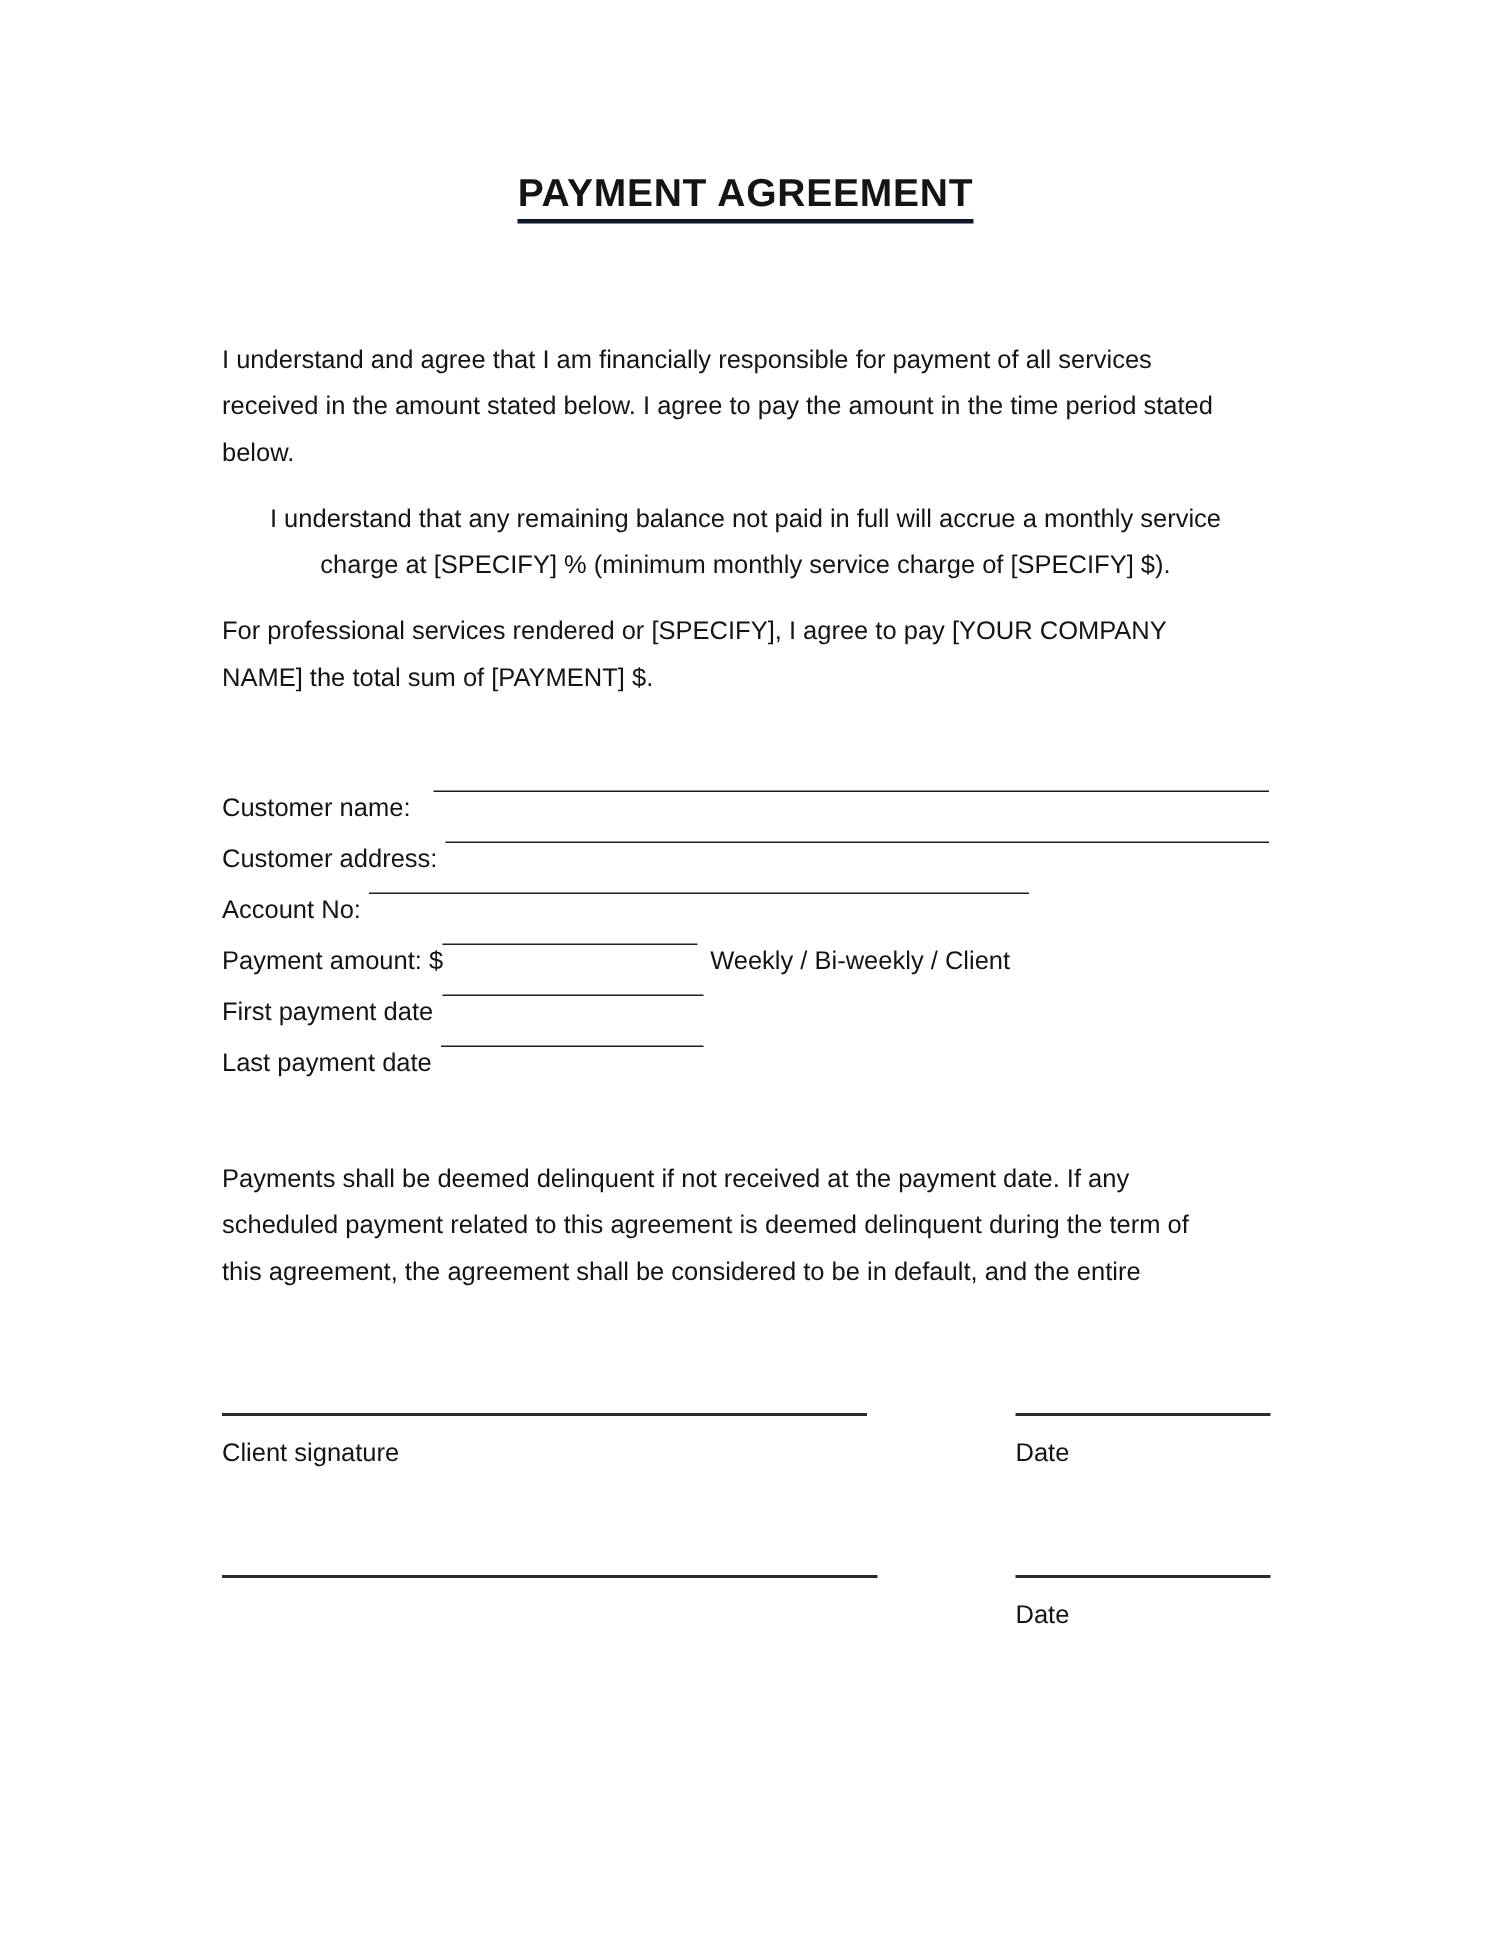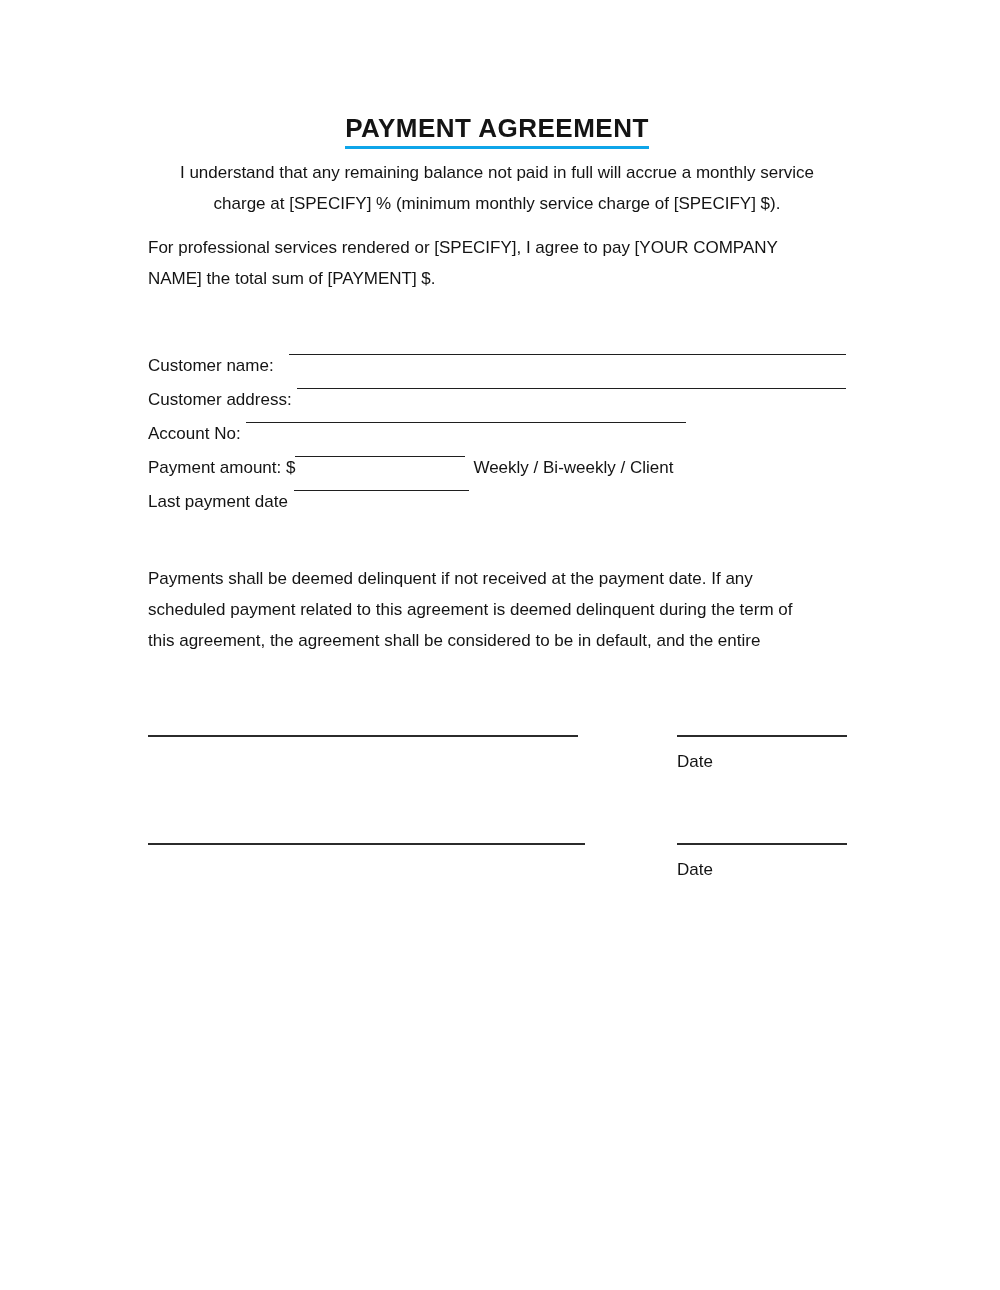--- a/index.html
+++ b/index.html
@@ -13,21 +13,21 @@
     padding:0 154px 0 148px;
     overflow:hidden;
   }
   h1.doc-title {
     margin:0; padding-top:112px;
     text-align:center;
     font-size:26px; line-height:32px;
     font-weight:bold; letter-spacing:0.5px;
   }
   h1.doc-title .title-underline {
-    border-bottom:3px solid #0ea5e9;
+    border-bottom:3px solid #0f172a;
     padding-bottom:3px;
   }
   .para { font-size:17px; }
   .pline { line-height:31px; white-space:nowrap; }
   .para-1 { margin-top:80px; }
   .para-2 { margin-top:13px;text-align:center; }
   .para-3 { margin-top:13px; }
   .para-4 { margin-top:44px; }
   .fields { margin-top:55px; font-size:17px; }
   .frow {
@@ -58,20 +58,25 @@
   .sig-right .sig-line { width:170px; }
   .sig-label { margin-top:14px; line-height:22px; white-space:nowrap; }
 </style>
 </head>
 <body>
 
 <div class="page">
 
   <h1 class="doc-title"><span class="title-underline">PAYMENT AGREEMENT</span></h1>
 
+  <div class="para para-1">
+    <div class="pline">I understand and agree that I am financially responsible for payment of all services</div>
+    <div class="pline">received in the amount stated below. I agree to pay the amount in the time period stated</div>
+    <div class="pline">below.</div>
+  </div>
 
   <div class="para para-2">
     <div class="pline">I understand that any remaining balance not paid in full will accrue a monthly service</div>
     <div class="pline">charge at [SPECIFY] % (minimum monthly service charge of [SPECIFY] $).</div>
   </div>
 
   <div class="para para-3">
     <div class="pline">For professional services rendered or [SPECIFY], I agree to pay [YOUR COMPANY</div>
     <div class="pline">NAME] the total sum of [PAYMENT] $.</div>
   </div>
@@ -92,38 +97,43 @@
       <span class="flabel">Account No:</span>
       <span class="fill w-acct"></span>
     </div>
 
     <div class="frow">
       <span class="flabel">Payment amount: $</span>
       <span class="fill w-amount"></span>
       <span class="freq-options">Weekly / Bi-weekly / Client</span>
     </div>
 
+    <div class="frow">
+      <span class="flabel">First payment date</span>
+      <span class="fill w-date1"></span>
+    </div>
 
     <div class="frow">
       <span class="flabel">Last payment date</span>
       <span class="fill w-date2"></span>
     </div>
 
   </div>
 
   <div class="para para-4">
     <div class="pline">Payments shall be deemed delinquent if not received at the payment date. If any</div>
     <div class="pline">scheduled payment related to this agreement is deemed delinquent during the term of</div>
     <div class="pline">this agreement, the agreement shall be considered to be in default, and the entire</div>
   </div>
 
   <div class="sig-block">
     <div class="sig-row">
       <div class="sig-left">
         <div class="sig-line row1"></div>
+        <div class="sig-label">Client signature</div>
       </div>
       <div class="sig-right">
         <div class="sig-line"></div>
         <div class="sig-label">Date</div>
       </div>
     </div>
   </div>
 
   <div class="sig-block second">
     <div class="sig-row">

